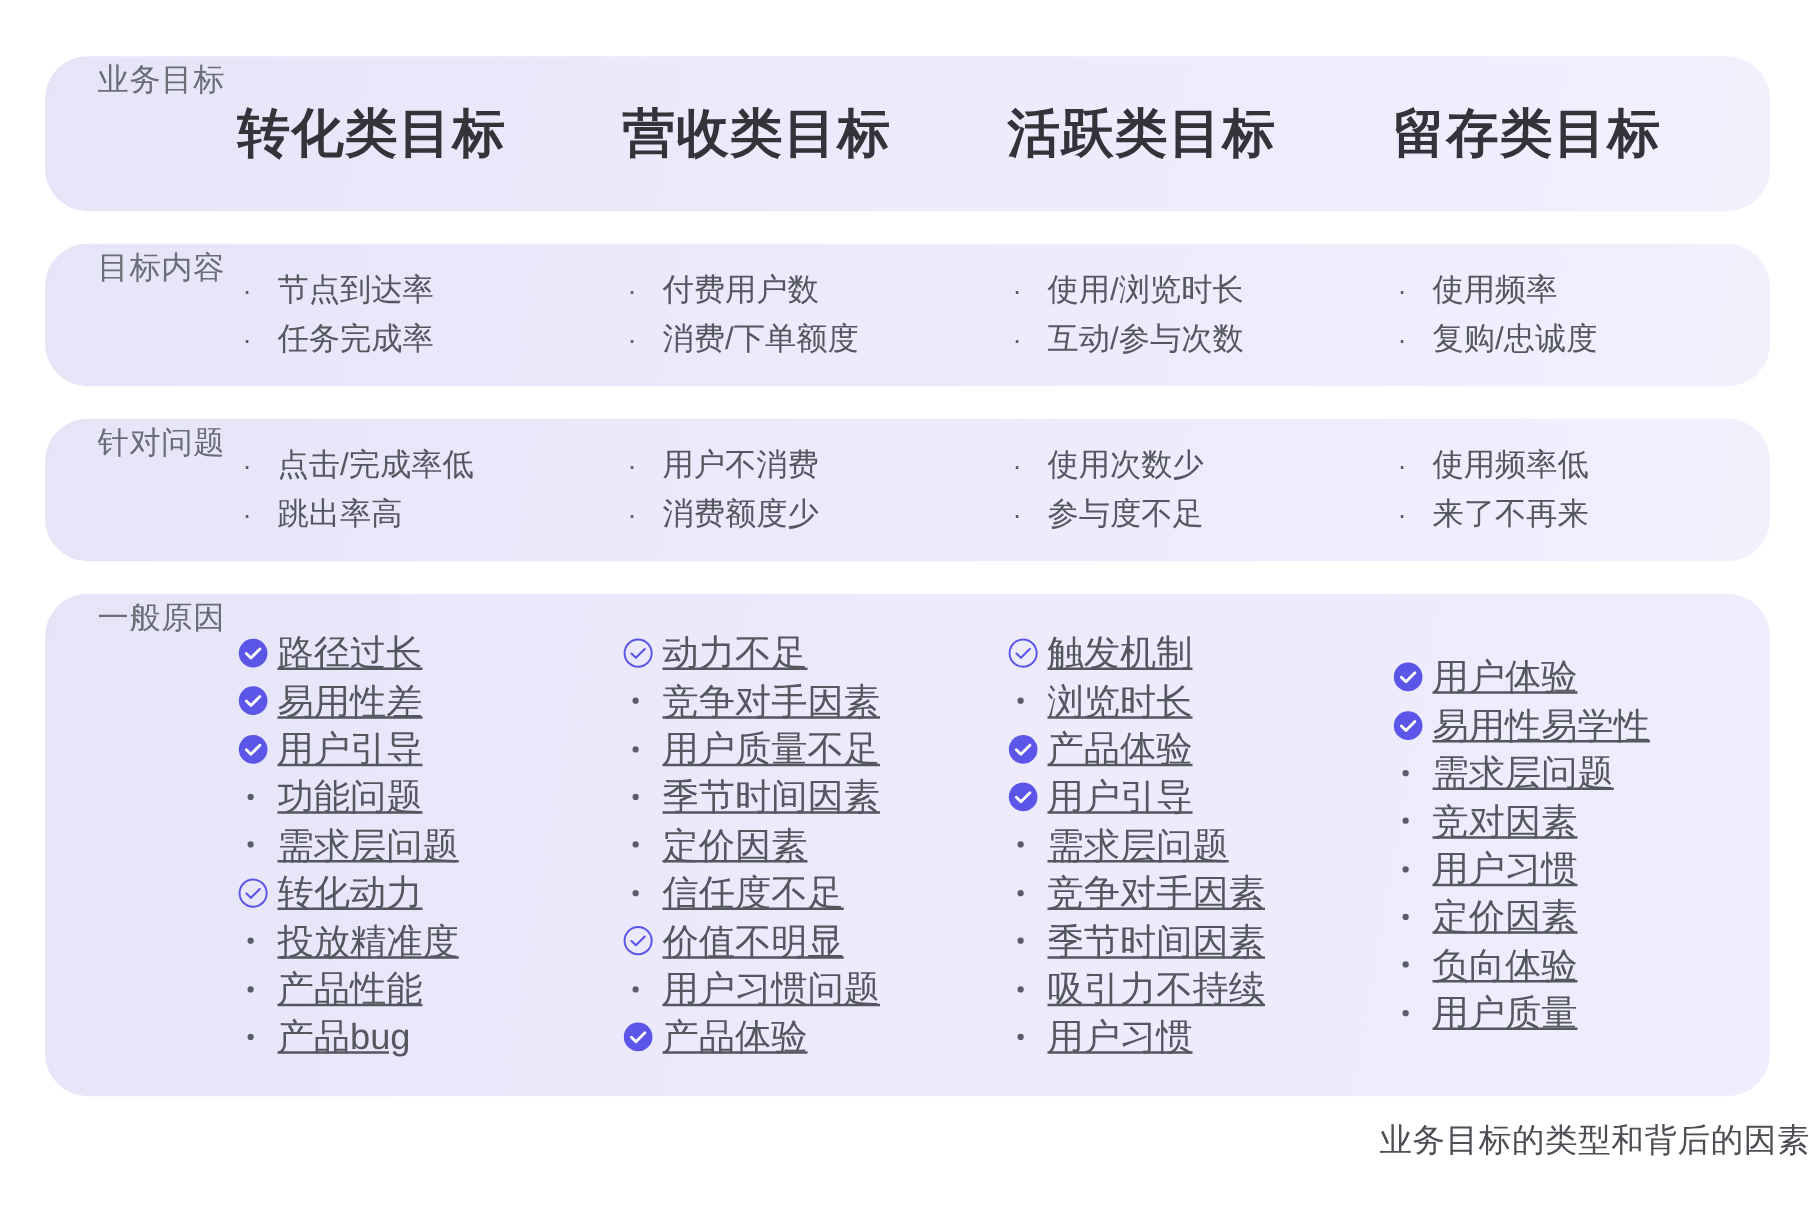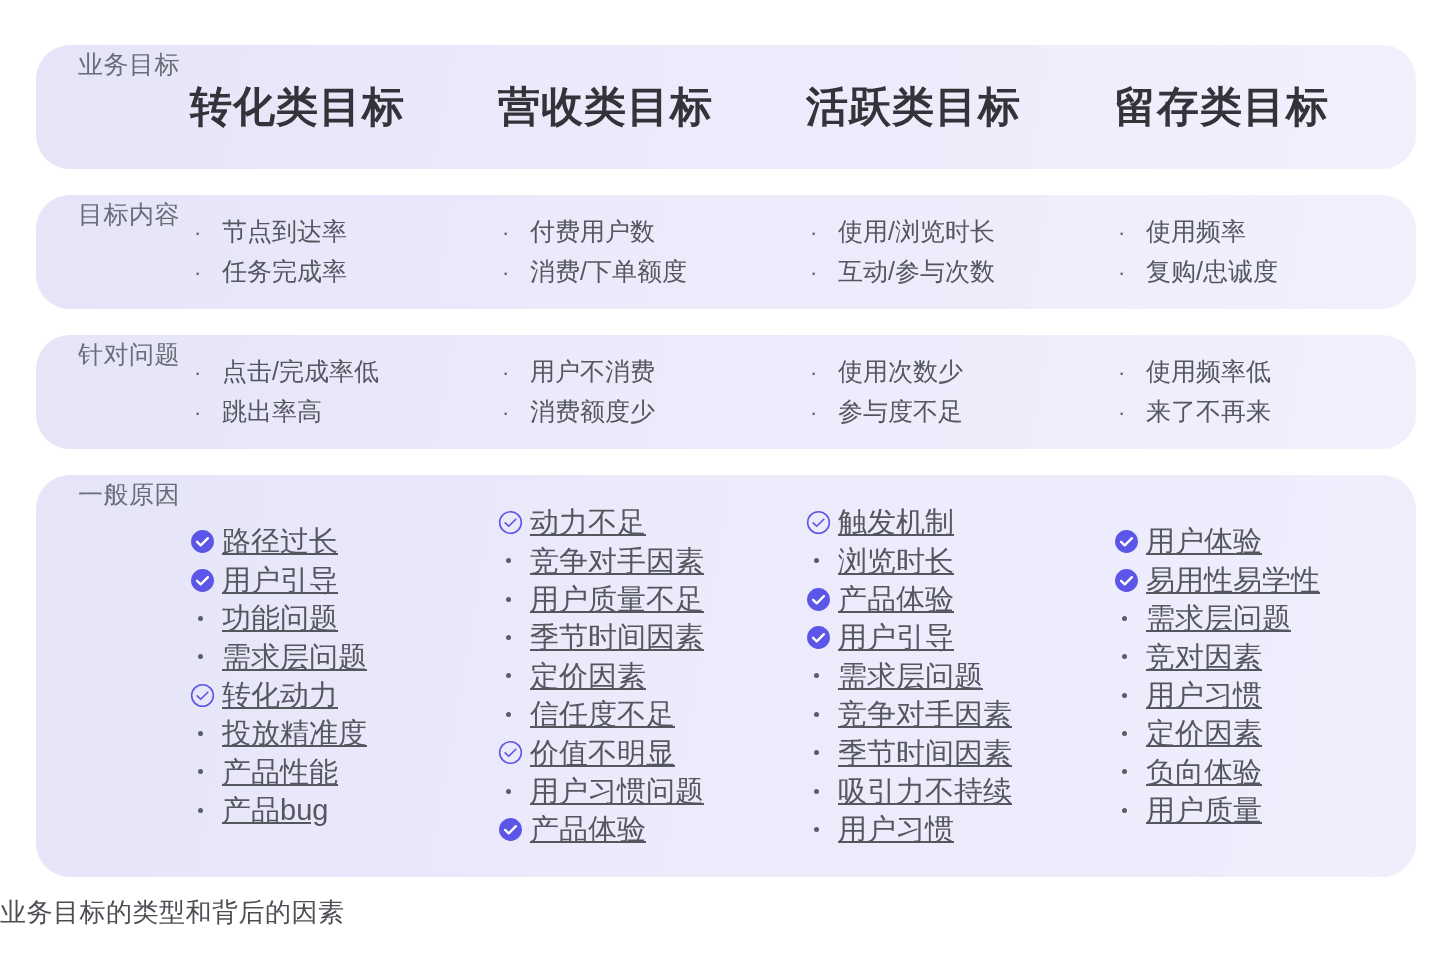--- a/index.html
+++ b/index.html
@@ -128,21 +128,21 @@
   }
   .cause-list li .marker svg { display: block; }
   .cause-list li .label { display: inline-block; }
 
   
   .caption {
     position: absolute;
     left: 0;
     right: 0;
     bottom: 36px;
-    text-align: left;
+    text-align: right;
     font-size: 26px;
     color: #4d4e54;
     letter-spacing: 0.5px;
   }
 </style>
 </head>
 <body>
 
 <div class="page">
 
@@ -273,20 +273,29 @@
             </span>
             <span class="label">路径过长</span>
           </li>
           <li>
             <span class="marker">
               <svg width="25" height="25" viewBox="0 0 24 24">
                 <circle cx="12" cy="12" r="11" fill="#5b56e8"></circle>
                 <path d="M6.8 12.3 L10.3 15.7 L17.2 8.8" fill="none" stroke="#ffffff" stroke-width="2.2" stroke-linecap="round" stroke-linejoin="round"></path>
               </svg>
             </span>
+            <span class="label">易用性差</span>
+          </li>
+          <li>
+            <span class="marker">
+              <svg width="25" height="25" viewBox="0 0 24 24">
+                <circle cx="12" cy="12" r="11" fill="#5b56e8"></circle>
+                <path d="M6.8 12.3 L10.3 15.7 L17.2 8.8" fill="none" stroke="#ffffff" stroke-width="2.2" stroke-linecap="round" stroke-linejoin="round"></path>
+              </svg>
+            </span>
             <span class="label">用户引导</span>
           </li>
           <li>
             <span class="marker">
               <i class="plaindot"></i>
             </span>
             <span class="label">功能问题</span>
           </li>
           <li>
             <span class="marker">

